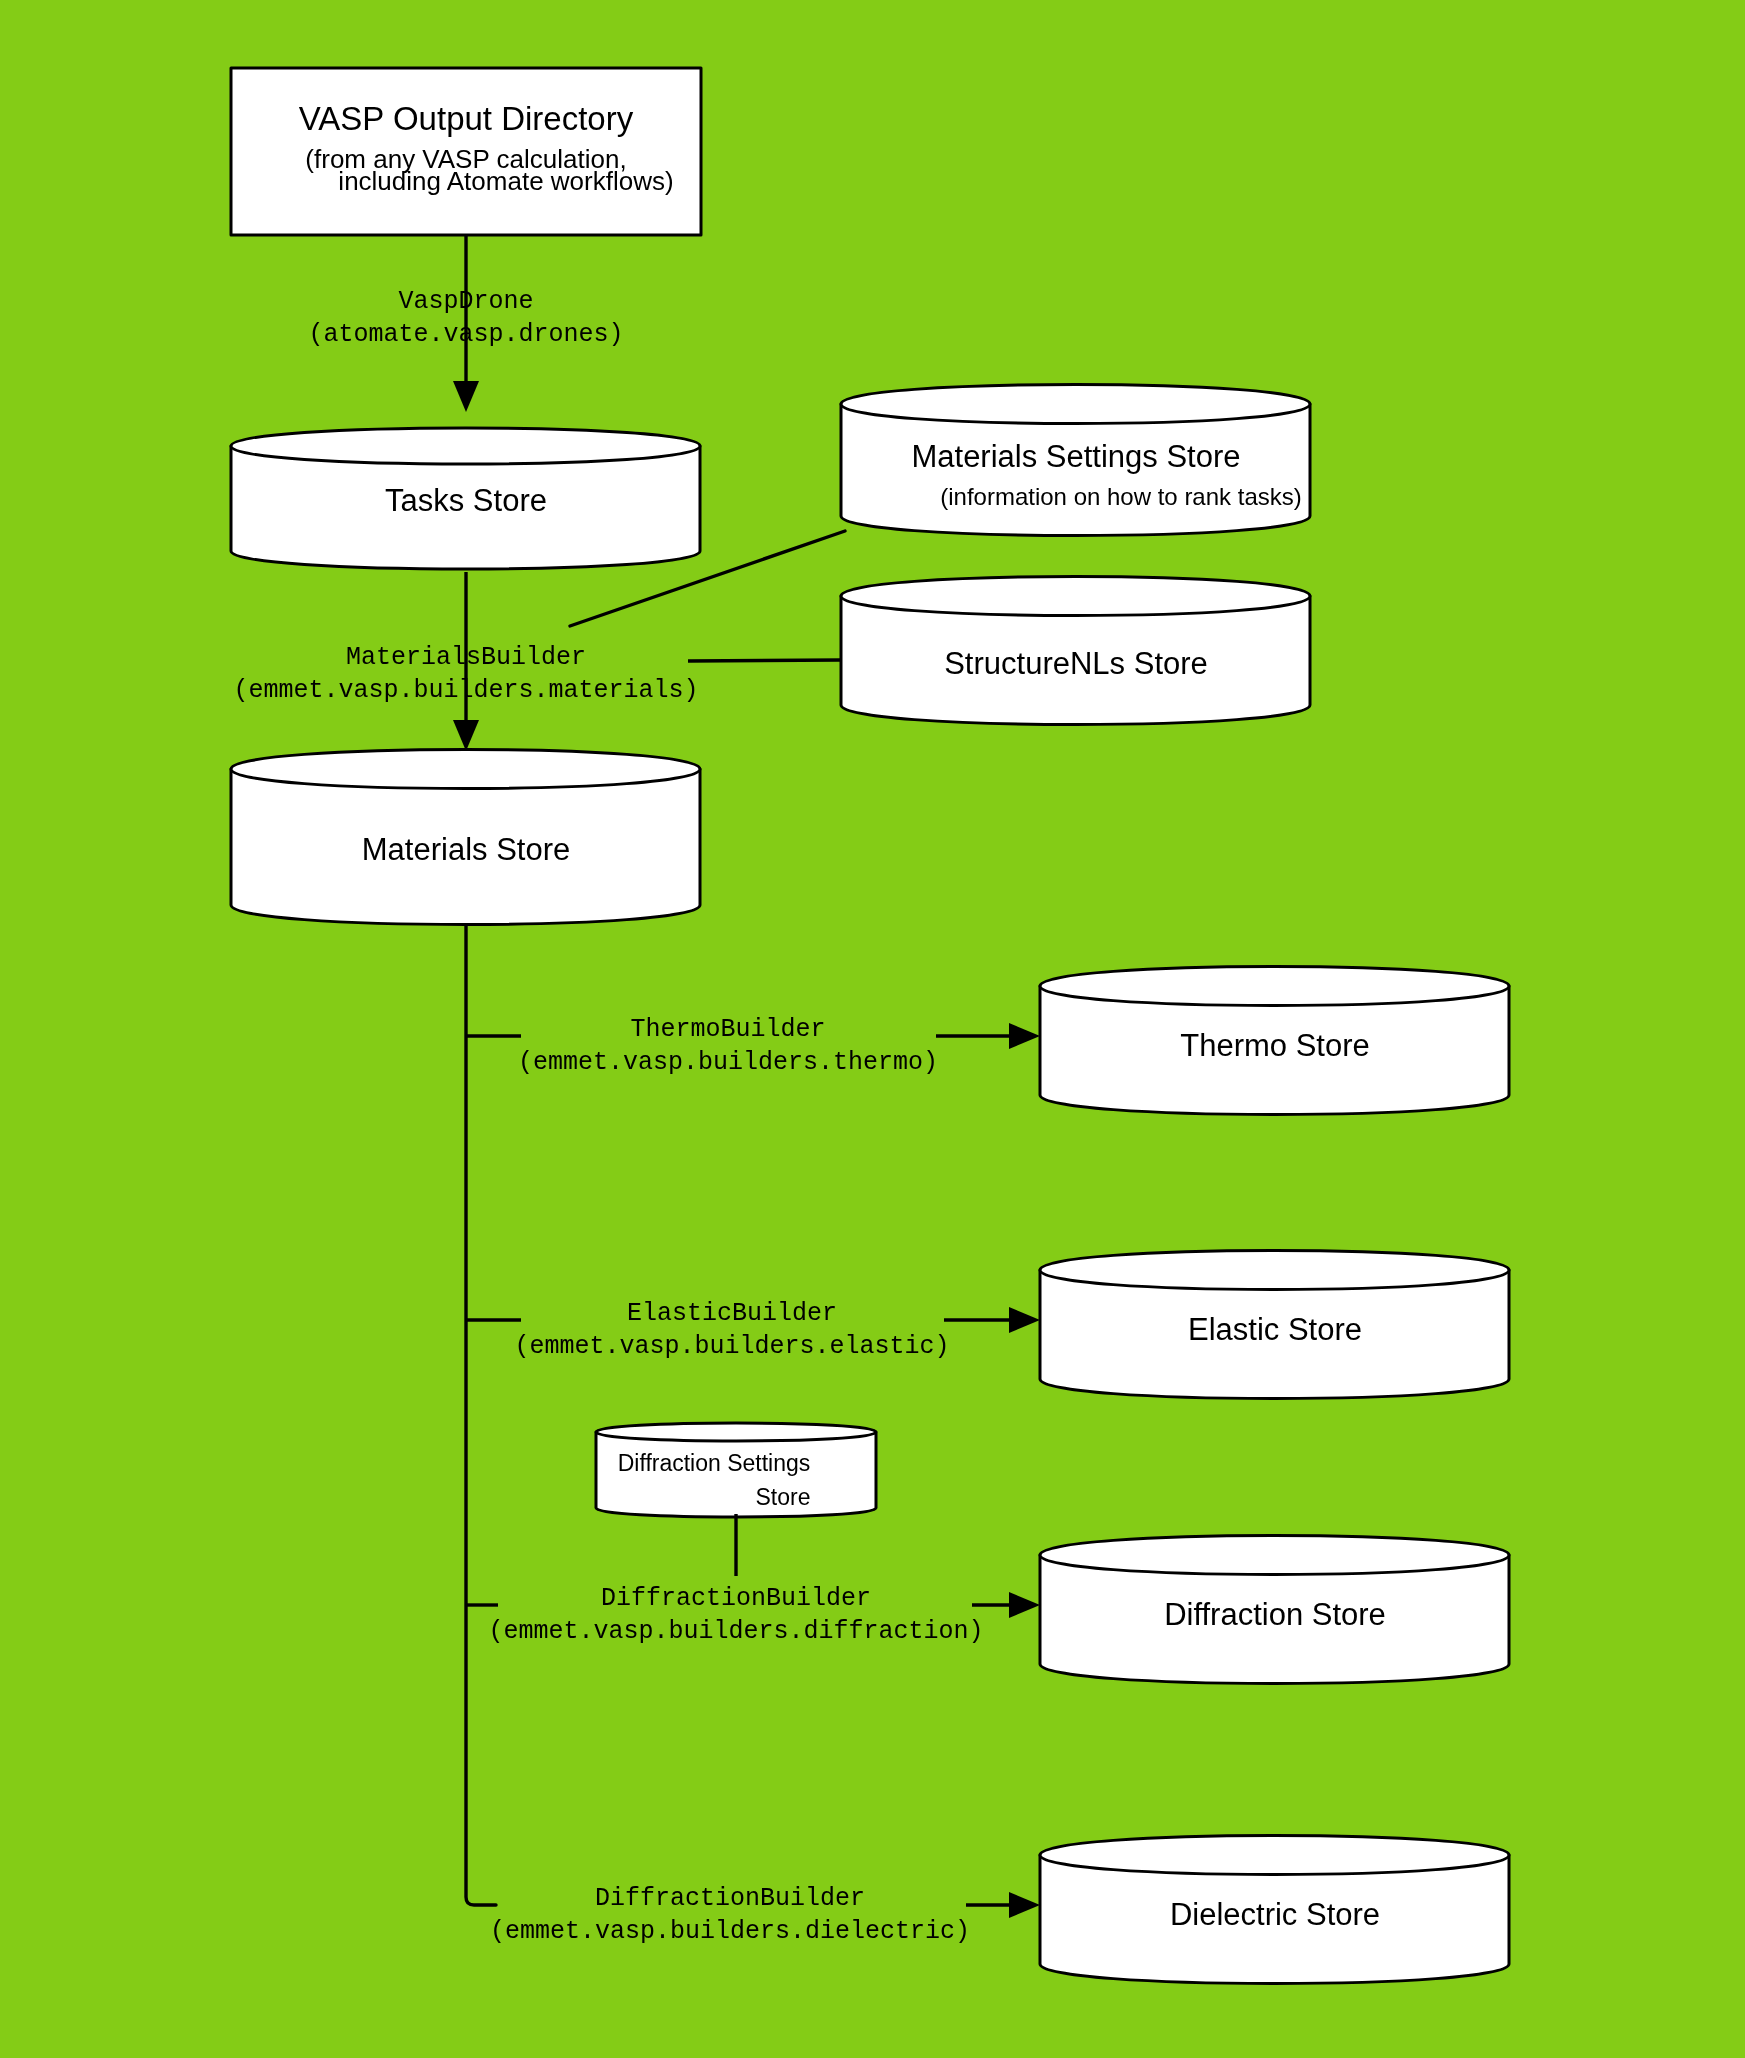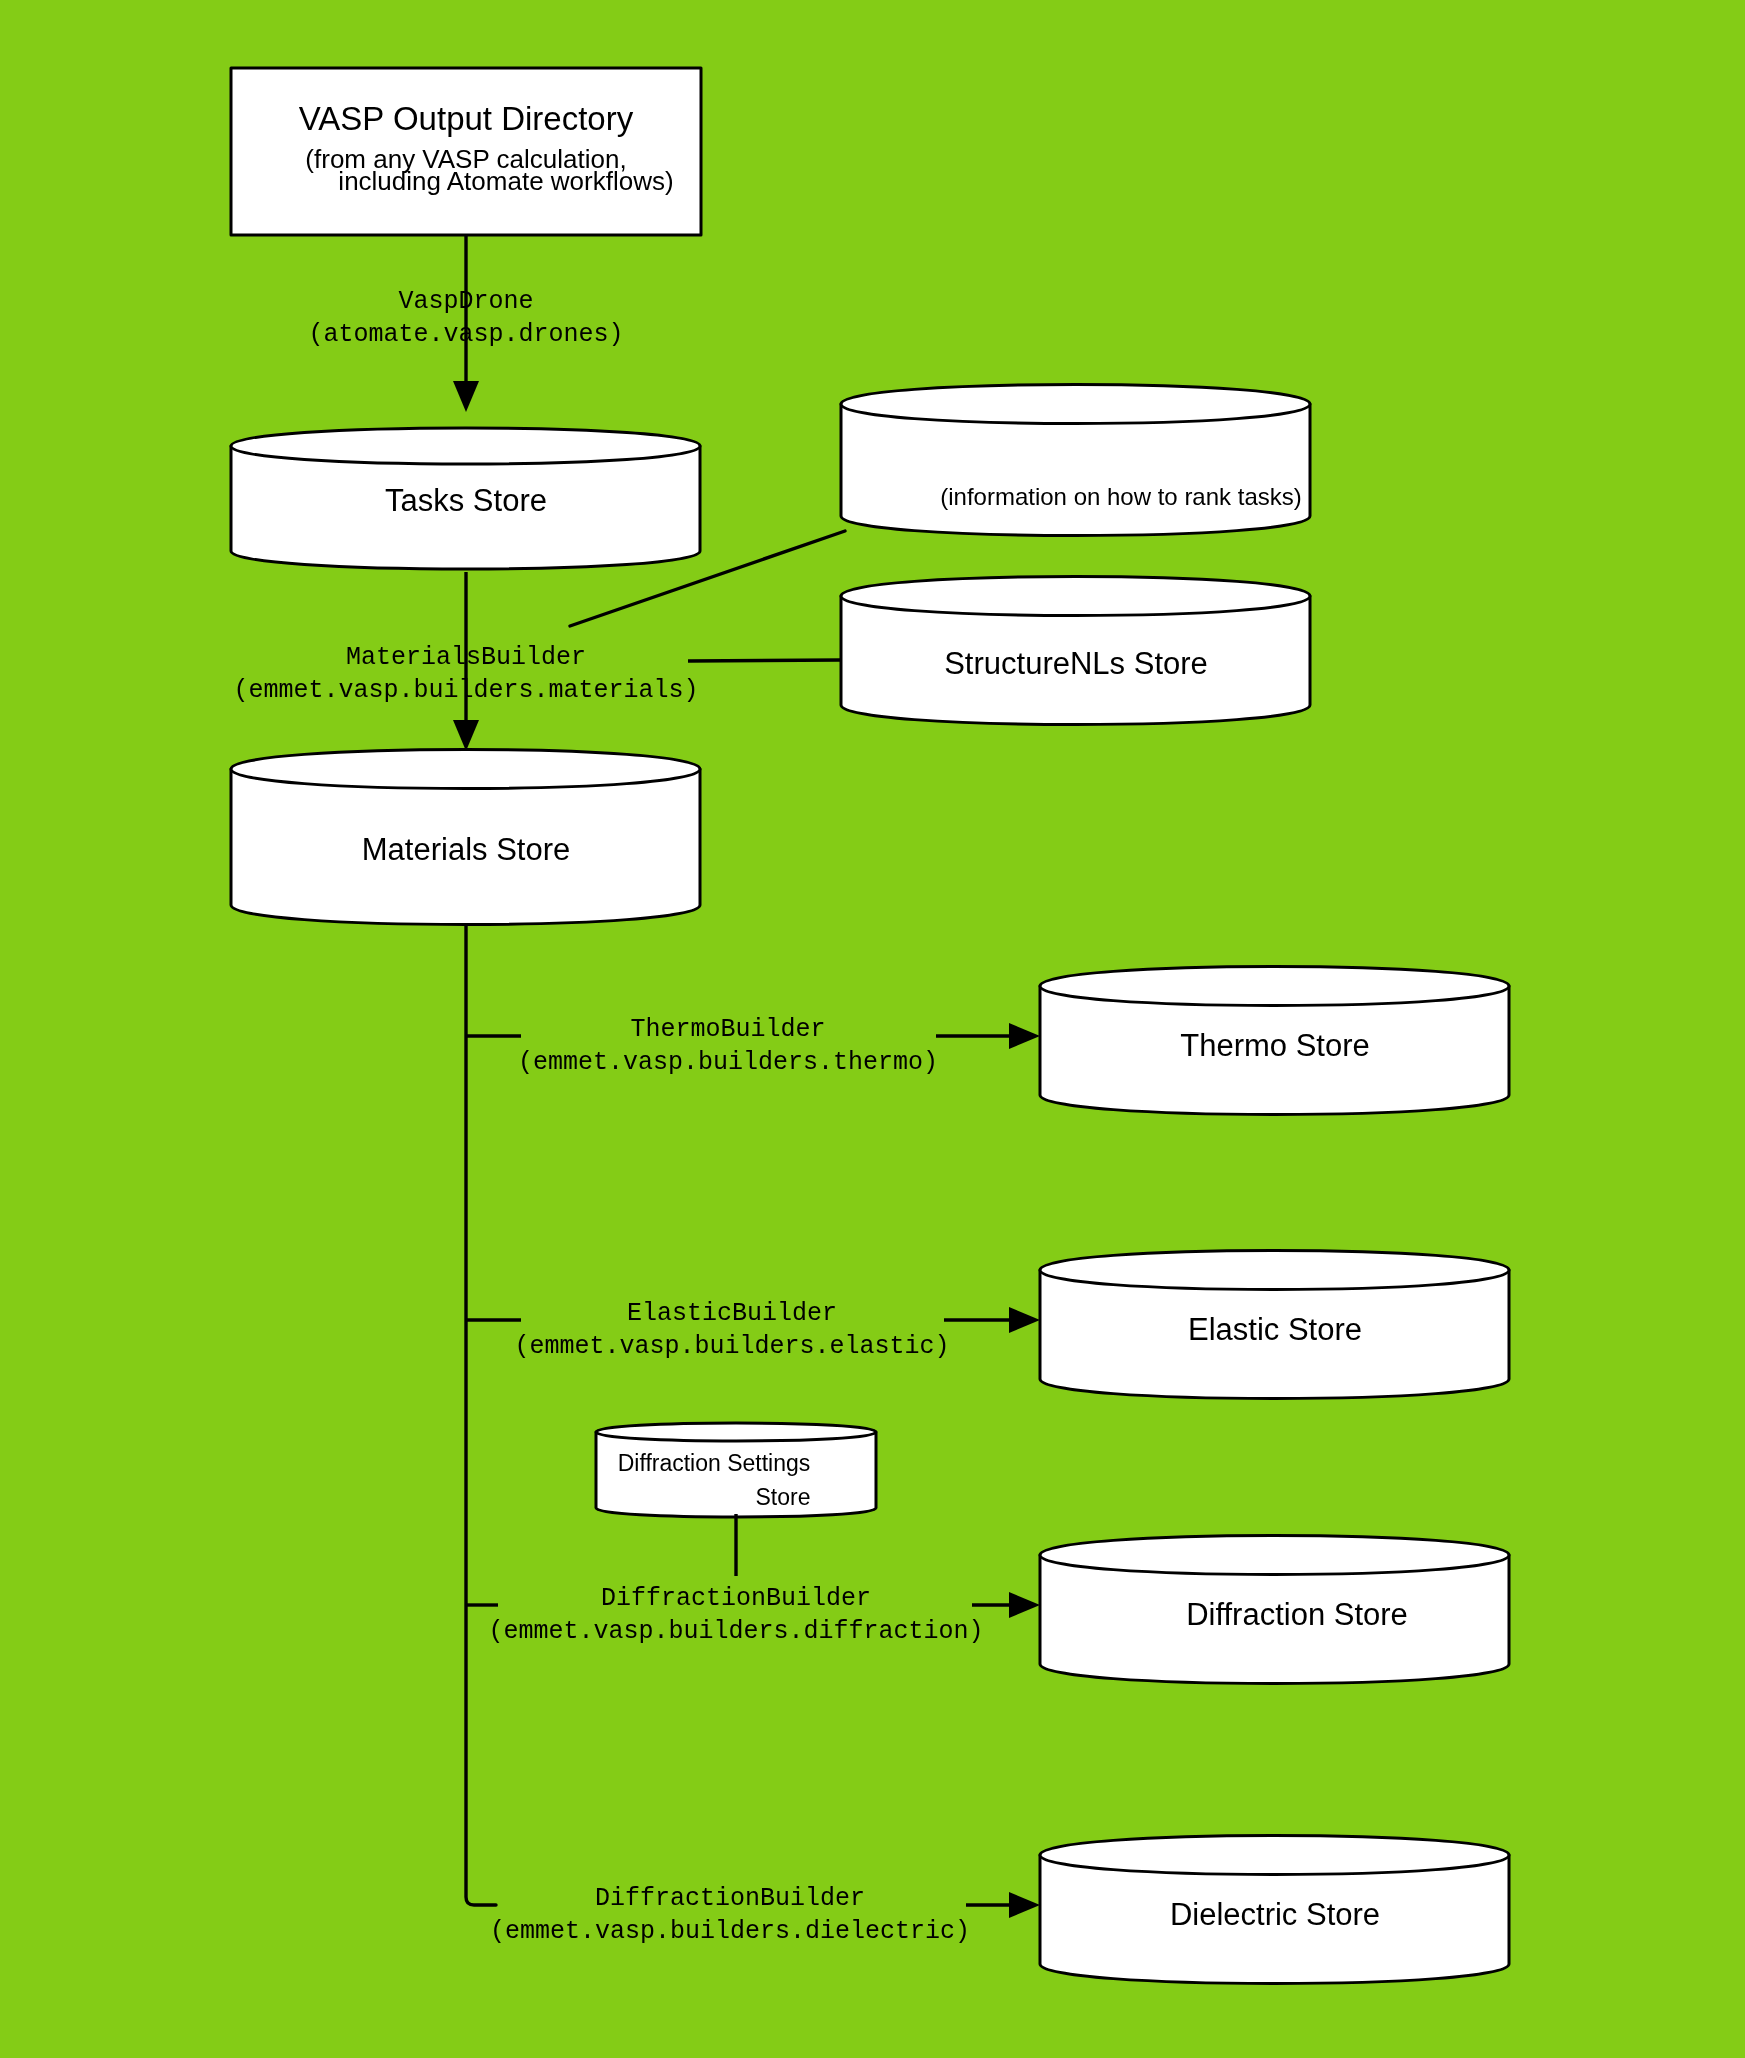--- a/index.html
+++ b/index.html
@@ -200,20 +200,21 @@
 
   <div class="lbl sans title-lg" style="left:231px; top:97px; width:470px;">VASP Output Directory</div>
   <div class="lbl sans sub-lg" style="left:231px; top:142px; width:470px;">(from any VASP calculation,</div>
   <div class="lbl sans sub-lg" style="left:231px; top:164px; width:506px;padding-left:22px;">including Atomate workflows)</div>
 
   <div class="lbl mono builder-lbl" style="left:216px; top:285px; width:500px;">VaspDrone</div>
   <div class="lbl mono builder-lbl" style="left:216px; top:318px; width:500px;">(atomate.vasp.drones)</div>
 
   <div class="lbl sans store-lbl" style="left:231px; top:481px; width:470px;">Tasks Store</div>
 
+  <div class="lbl sans store-lbl" style="left:841px; top:437px; width:470px;">Materials Settings Store</div>
   <div class="lbl sans store-lbl-sub" style="left:841px; top:481px; width:560px;">(information on how to rank tasks)</div>
 
   <div class="lbl sans store-lbl" style="left:841px; top:644px; width:470px;">StructureNLs Store</div>
 
   <div class="lbl mono builder-lbl" style="left:216px; top:641px; width:500px;">MaterialsBuilder</div>
   <div class="lbl mono builder-lbl" style="left:216px; top:674px; width:500px;">(emmet.vasp.builders.materials)</div>
 
   <div class="lbl sans store-lbl" style="left:231px; top:830px; width:470px;">Materials Store</div>
 
   <div class="lbl mono builder-lbl" style="left:478px; top:1013px; width:500px;">ThermoBuilder</div>
@@ -225,20 +226,20 @@
   <div class="lbl mono builder-lbl" style="left:482px; top:1330px; width:500px;">(emmet.vasp.builders.elastic)</div>
 
   <div class="lbl sans store-lbl" style="left:1040px; top:1310px; width:470px;">Elastic Store</div>
 
   <div class="lbl sans store-lbl-sm" style="left:596px; top:1448px; width:236px;">Diffraction Settings</div>
   <div class="lbl sans store-lbl-sm" style="left:596px; top:1482px; width:280px;padding-left:47px;">Store</div>
 
   <div class="lbl mono builder-lbl" style="left:486px; top:1582px; width:500px;">DiffractionBuilder</div>
   <div class="lbl mono builder-lbl" style="left:486px; top:1615px; width:500px;">(emmet.vasp.builders.diffraction)</div>
 
-  <div class="lbl sans store-lbl" style="left:1040px; top:1595px; width:470px;padding-left:22px;">Diffraction Store</div>
+  <div class="lbl sans store-lbl" style="left:1040px; top:1595px; width:470px;">Diffraction Store</div>
 
   <div class="lbl mono builder-lbl" style="left:480px; top:1882px; width:500px;">DiffractionBuilder</div>
   <div class="lbl mono builder-lbl" style="left:480px; top:1915px; width:500px;">(emmet.vasp.builders.dielectric)</div>
 
   <div class="lbl sans store-lbl" style="left:1040px; top:1895px; width:470px;">Dielectric Store</div>
 
 </div>
 
 </body></html>

